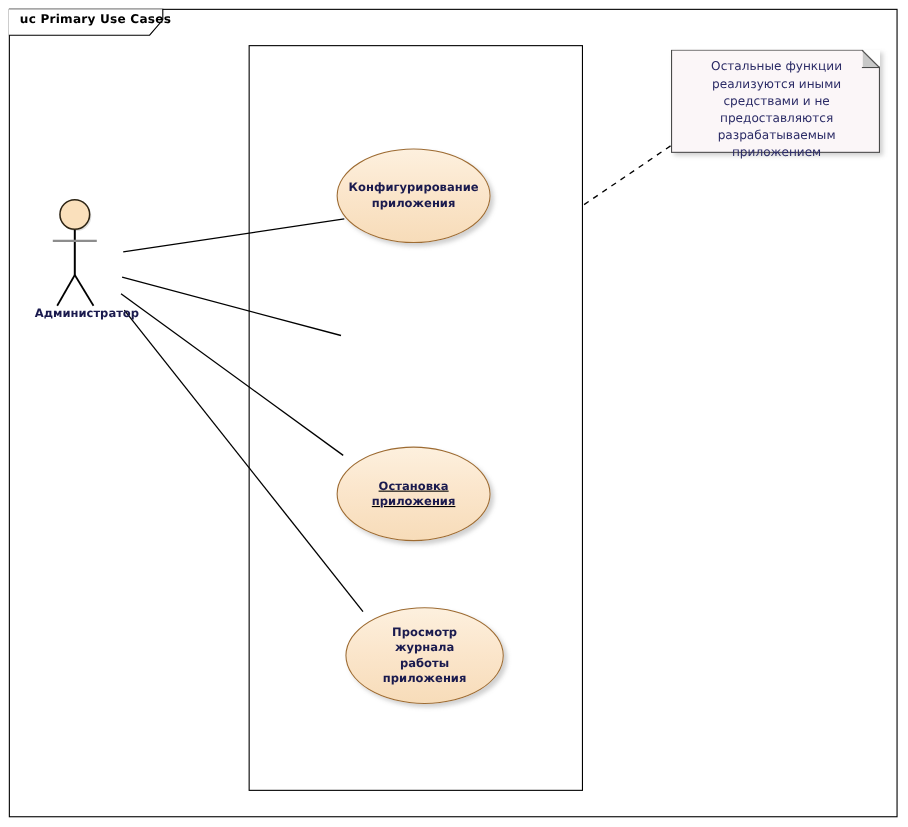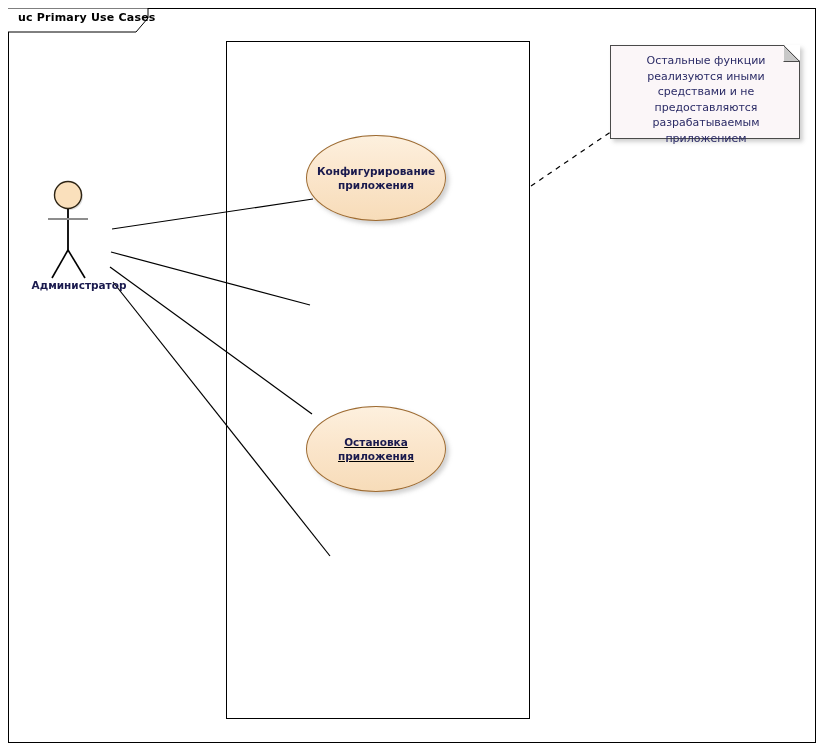--- a/index.html
+++ b/index.html
@@ -223,20 +223,24 @@
     <span class="usecase-label">Конфигурирование
 приложения</span>
   </div>
 
 
   <div class="usecase" style="left:306px; top:406px; width:140px; height:86px;text-decoration:underline;">
     <span class="usecase-label">Остановка
 приложения</span>
   </div>
 
+  <div class="usecase" style="left:314px; top:552px; width:144px; height:88px;">
+    <span class="usecase-label">Просмотр журнала
+работы приложения</span>
+  </div>
 
   <div class="note">
     <div class="note-body"></div>
     <div class="note-fold"></div>
     <svg class="note-fold-line" viewBox="0 0 17 17">
       <path d="M 0.5 0.5 L 16.5 16.5" stroke="#4a4a4a" stroke-width="1" fill="none"></path>
       <path d="M 16.5 16.5 L 0.5 16.5" stroke="#4a4a4a" stroke-width="1" fill="none"></path>
     </svg>
     <div class="note-text">Остальные функции реализуются иными средствами и не предоставляются разрабатываемым приложением</div>
   </div>

